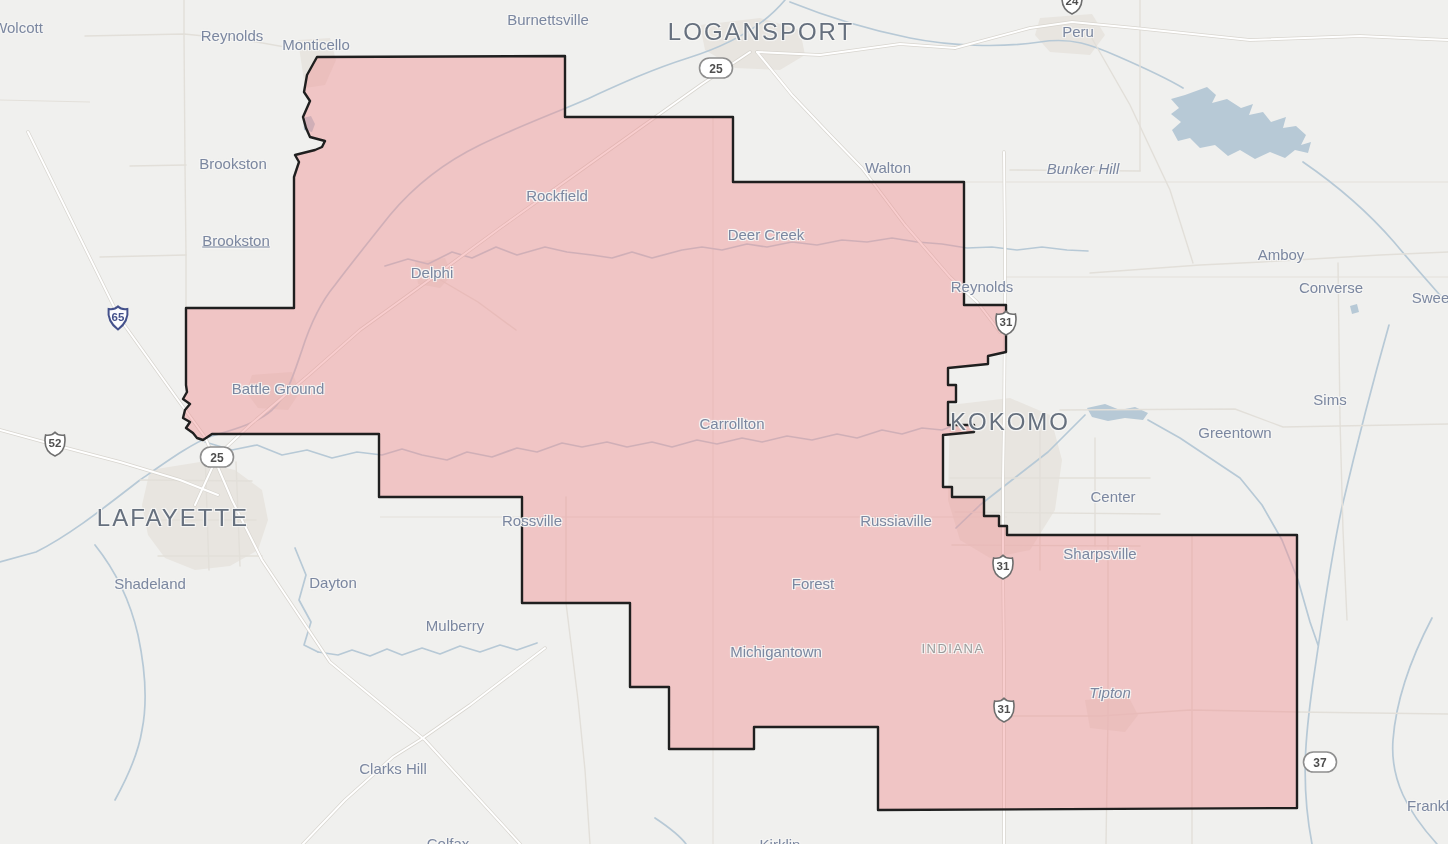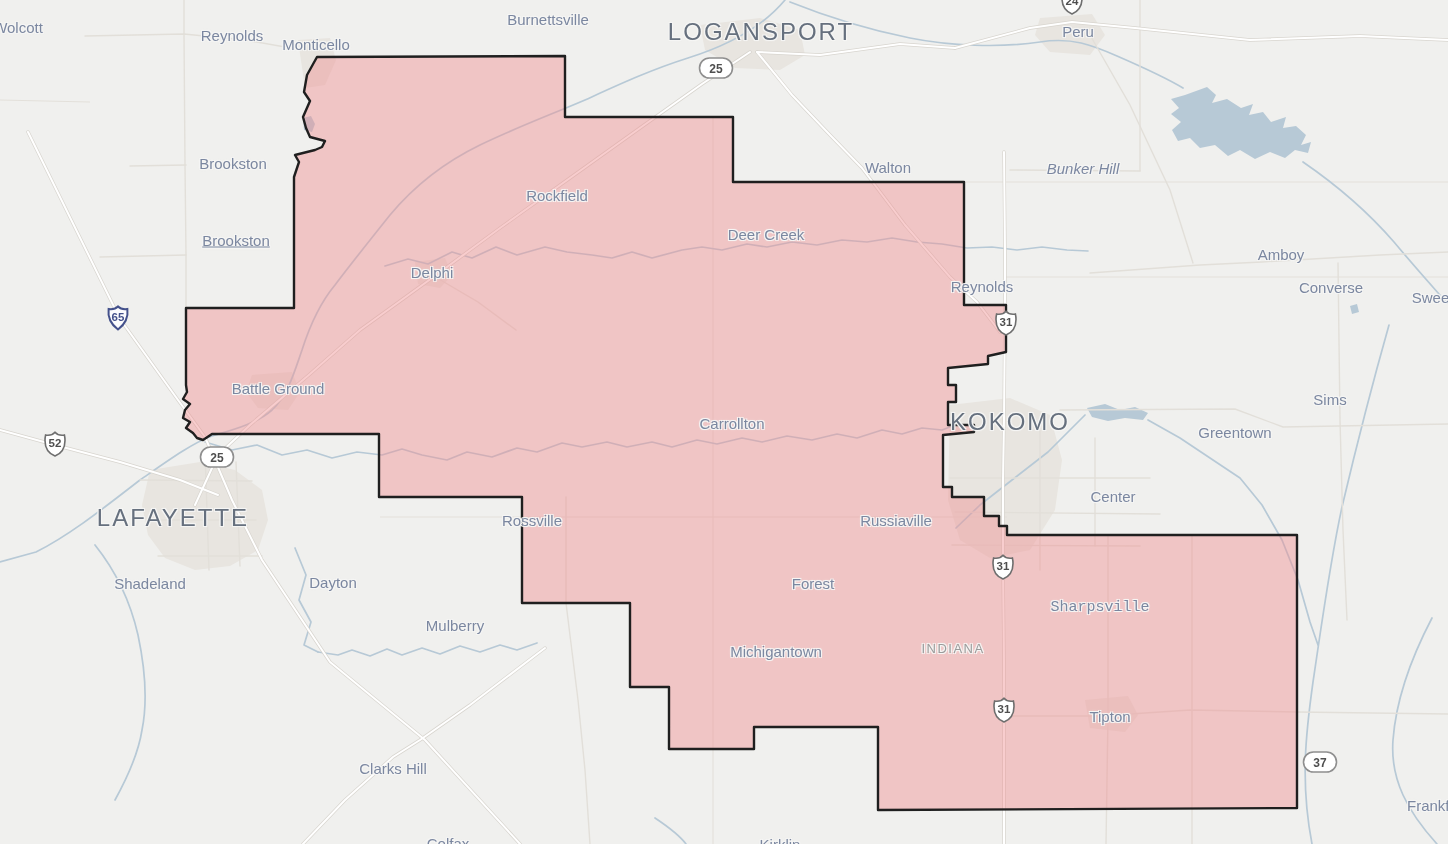--- a/index.html
+++ b/index.html
@@ -180,22 +180,22 @@
       <div class="lbl lbl-town" style="left: 278px; top: 388px;">Battle Ground</div>
       <div class="lbl lbl-city" style="left: 173px; top: 518px;">LAFAYETTE</div>
       <div class="lbl lbl-town" style="left: 150px; top: 583px;">Shadeland</div>
       <div class="lbl lbl-town" style="left: 333px; top: 582px;">Dayton</div>
       <div class="lbl lbl-town" style="left: 455px; top: 625px;">Mulberry</div>
       <div class="lbl lbl-town" style="left: 532px; top: 520px;">Rossville</div>
       <div class="lbl lbl-town" style="left: 896px; top: 520px;">Russiaville</div>
       <div class="lbl lbl-town" style="left: 813px; top: 583px;">Forest</div>
       <div class="lbl lbl-town" style="left: 776px; top: 651px;">Michigantown</div>
       <div class="lbl lbl-state" style="left: 953px; top: 648px;">INDIANA</div>
-      <div class="lbl lbl-town" style="left: 1100px; top: 607px; font-family: Liberation Mono, monospace;">Sharpsville</div>
-      <div class="lbl lbl-town" style="left: 1110px; top: 716px;">Tipton</div>
+      <div class="lbl lbl-town" style="left: 1100px; top: 553px;">Sharpsville</div>
+      <div class="lbl lbl-town" style="left: 1110px; top: 692px; font-style: italic;">Tipton</div>
       <div class="lbl lbl-town" style="left: 393px; top: 768px;">Clarks Hill</div>
       <div class="lbl lbl-town" style="left: 448px; top: 843px;">Colfax</div>
       <div class="lbl lbl-town" style="left: 780px; top: 844px;">Kirklin</div>
       <div class="lbl lbl-town" style="left: 1437px; top: 805px;">Frankfort</div>
     </div>
 
   <div class="labels" id="shields-layer">
       <div class="shield" style="left: 118px; top: 318px;">
         <svg width="28" height="28" viewBox="0 0 28 28">
       <path d="M14,2.5 C12,4.6 9,5.6 4.6,5 C3.6,13 6.4,19.8 14,25.5 C21.6,19.8 24.4,13 23.4,5 C19,5.6 16,4.6 14,2.5 Z" fill="#fbfbfd" stroke="#44518b" stroke-width="2"></path>

